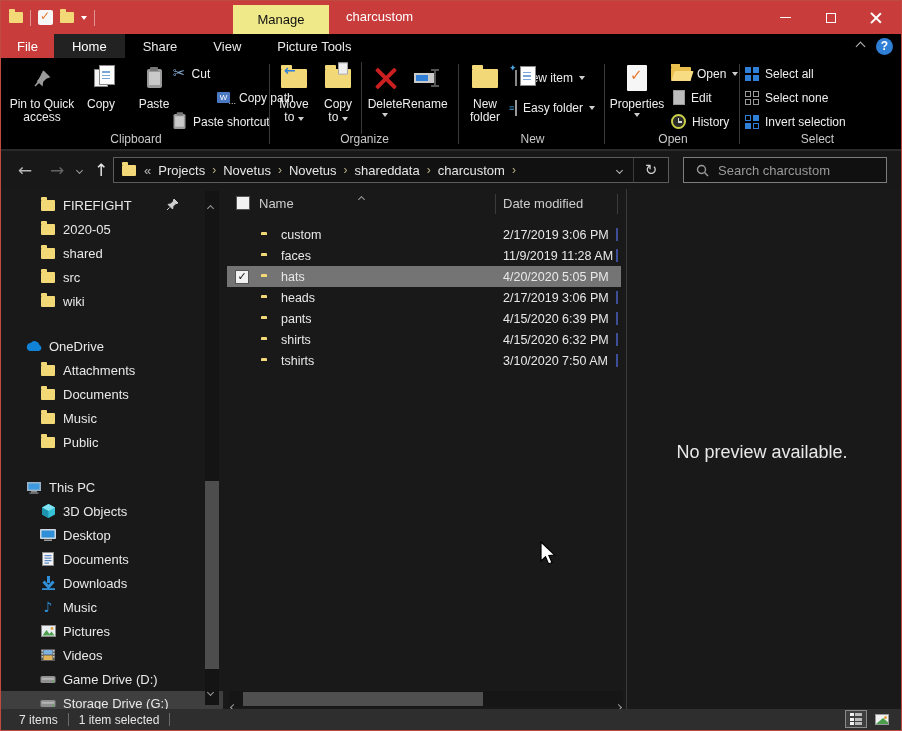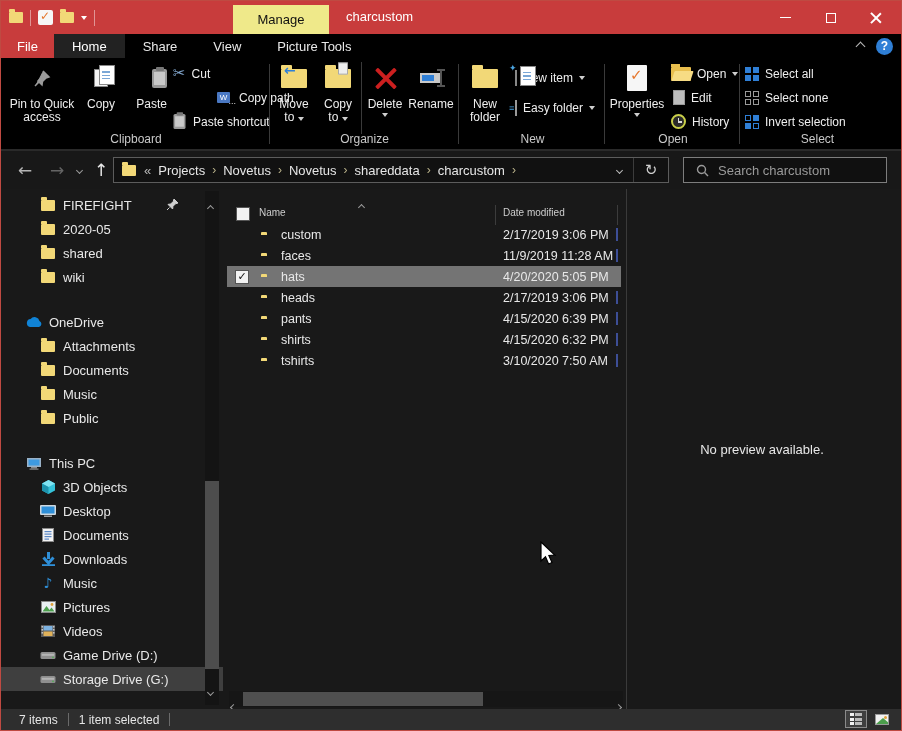--- a/index.html
+++ b/index.html
@@ -107,40 +107,40 @@
   .side-item.lvl1 .ic { left:24px; } .side-item.lvl1 .lbl { margin-left:48px; }
   .side-item.lvl2 .ic { left:38px; } .side-item.lvl2 .lbl { margin-left:62px; }
   .side-item.hl { background:#3f3f3f; }
   .pin-glyph { position:absolute; right:44px; top:5px; }
   .vscroll { position:absolute; left:204px; top:2px; width:14px; height:514px; background:#141414; }
   .vscroll .thumb { position:absolute; left:0; top:290px; width:14px; height:188px; background:#4d4d4d; }
   .vscroll .arr { position:absolute; left:3px; }
 
   
   .filepane { position:absolute; left:222px; top:0; width:403px; height:520px; }
-  .fheader { position:absolute; left:0; top:13px; width:403px; height:26px; color:#cdcdcd; font-size:10px; }
+  .fheader { position:absolute; left:0; top:2px; width:403px; height:26px; color:#cdcdcd; font-size:13px; }
   .fheader .hline { position:absolute; top:3px; width:1px; height:20px; background:#3c3c3c; }
   .checkbox { width:14px; height:14px; background:#f2f2f2; border:1px solid #555; }
   .checkbox.checked:after { content:"✓"; display:block; color:#111; font-size:11px; line-height:12px; text-align:center; font-family:"DejaVu Sans",sans-serif; }
   .sortcaret { position:absolute; left:136px; top:-1px; }
   .frow { position:absolute; left:4px; width:394px; height:21px; display:flex; align-items:center; color:#e8e8e8; font-size:12.5px; }
   .frow.selected { background:var(--selection); }
   .frow .rcheck { position:absolute; left:8px; }
   .frow .ic { position:absolute; left:34px; }
   .frow .nm { position:absolute; left:54px; }
   .frow .dt { position:absolute; left:276px; }
   .frow .typetick { position:absolute; left:389px; width:2px; height:13px; background:#3d4e96; }
   .hscroll { position:absolute; left:6px; top:502px; width:394px; height:16px; background:#161616; }
   .hscroll .thumb { position:absolute; left:14px; top:1px; width:240px; height:14px; background:#4f4f4f; }
   .hscroll .arr { position:absolute; top:5px; }
   .pane-divider { position:absolute; left:625px; top:0; width:1px; height:520px; background:#3a3a3a; }
 
   
   .preview { position:absolute; left:626px; top:0; width:270px; height:520px; display:flex; justify-content:center; }
-  .preview .msg { margin-top:253px; color:#e8e8e8; font-size:13px; }
+  .preview .msg { margin-top:253px; color:#e8e8e8; font-size:18px; }
 
   
   .statusbar { position:absolute; left:0; top:708px; width:900px; height:21px; background:#2e2e2e; display:flex; align-items:center; color:#e6e6e6; font-size:12px; }
   .sb-sep { width:1px; height:13px; background:#6a6a6a; margin:0 10px; }
   .viewbtns { position:absolute; right:8px; top:1px; display:flex; gap:4px; }
   .viewbtn { width:22px; height:18px; display:flex; align-items:center; justify-content:center; }
   .viewbtn.sel { background:#3f3f3f; border:1px solid #8a8a8a; }
   .details-ic { display:grid; grid-template-columns:4px 7px; gap:1.5px; }
   .details-ic b { display:block; height:3px; background:#bbb; }
   .details-ic b.sq { background:#f2f2f2; }
@@ -202,21 +202,21 @@
             </svg>
         </span>
         <span>Pin to Quick access</span>
       </div>
       <div class="rb-big" style="left:74px;width:44px;">
         <span class="ric">
             <span class="pages"></span>
           </span>
         <span>Copy</span>
       </div>
-      <div class="rb-big" style="left:120px;width:42px;align-items:flex-end;">
+      <div class="rb-big" style="left:128px;width:42px;">
         <span class="ric">
             <span class="clipboard"></span>
           </span>
         <span>Paste</span>
       </div>
       <div class="rb-small" style="left:168px;top:4px;">
         <span class="scissors">✂</span>
         <span>Cut</span>
       </div>
       <div class="rb-small" style="left:180px;top:28px;margin-left:32px;">
@@ -247,21 +247,21 @@
         <span><span>Copy</span><br><span>to</span> <span class="caret-down"></span></span>
       </div>
       <div class="rdivider" style="left:88px;top:4px;height:72px;"></div>
       <div class="rb-big" style="left:91px;width:42px;">
         <span class="ric">
             <span class="redx"></span>
           </span>
         <span>Delete</span>
         <span class="caret-down" style="margin-top:2px;"></span>
       </div>
-      <div class="rb-big" style="left:133px;width:50px;">
+      <div class="rb-big" style="left:127px;width:50px;">
         <span class="ric">
             <span class="rename-ic">
               <span class="beam"></span>
             </span>
           </span>
         <span>Rename</span>
       </div>
       <div class="rgroup-label">Organize</div>
     </div>
     <div class="rdivider" style="left:457px;"></div>
@@ -406,20 +406,26 @@
       <div class="side-item lvl2">
           <span class="ic">
             <span class="folder small"></span>
           </span>
           <span class="lbl">shared</span>
         </div>
       <div class="side-item lvl2">
           <span class="ic">
             <span class="folder small"></span>
           </span>
+          <span class="lbl">src</span>
+        </div>
+      <div class="side-item lvl2">
+          <span class="ic">
+            <span class="folder small"></span>
+          </span>
           <span class="lbl">wiki</span>
         </div>
 
       <div class="side-item lvl1 gap">
         <span class="ic">
             <svg width="18" height="11" viewBox="0 0 18 11">
               <path d="M5 10 a4 4 0 0 1 .6-7.9 A5 5 0 0 1 14.5 4 a3.2 3.2 0 0 1 -.5 6 Z" fill="#1083d6"></path>
             </svg>
           </span>
         <span class="lbl">OneDrive</span>

